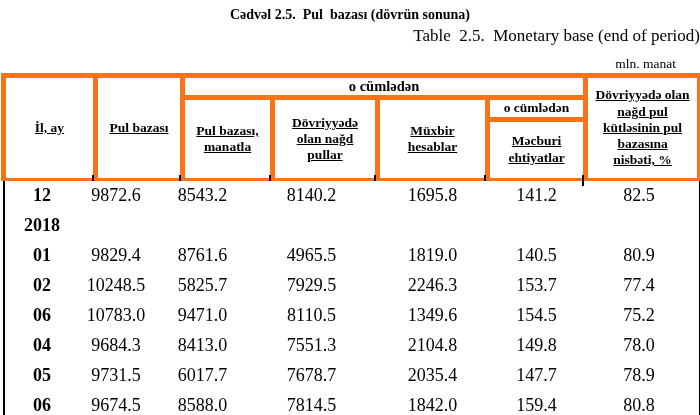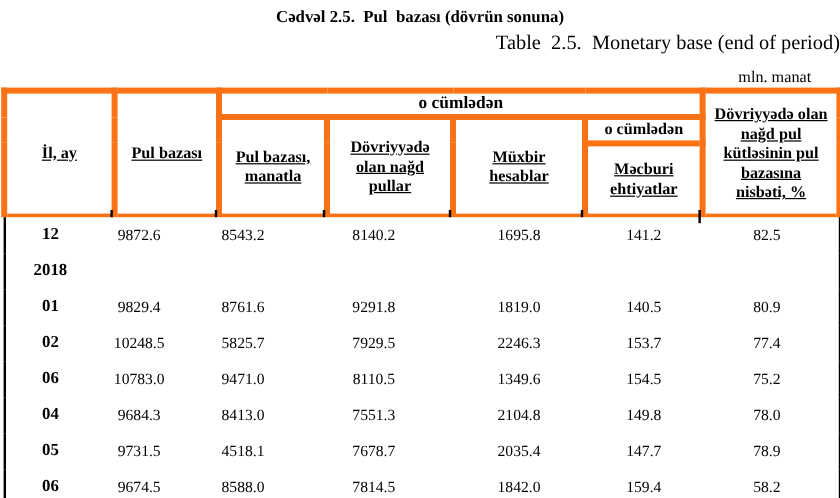--- a/index.html
+++ b/index.html
@@ -54,27 +54,27 @@
     padding: 0 1px;
     white-space: pre-line;
   }
   th.hb { border-bottom-width: 3px; text-decoration: underline; }
   th.inc { font-size: 14.5px; }
   thead tr.r1 { height: 19px; }
   thead tr.r2 { height: 20px; }
   thead tr.r3 { height: 60px; }
   tbody td {
     border: none;
-    font-size: 13px;
+    font-size: 18px;
     text-align: center;
     vertical-align: middle;
     height: 30px;
     padding: 0;
   }
-  td.month { font-weight: bold; font-size: 14px; text-decoration: underline; }
+  td.month { font-weight: bold; font-size: 18px; text-decoration: underline; }
   td span { position: relative; display: inline-block; }
   .shm { left: -8px; }
   .sh0 { left: -23px; }
   .sh1 { left: -25px; }
   .sh2 { left: -25px; margin-left: 23px; }
   .sh5 { left: -3px; text-align: right; }
   .stub {
     position: absolute;
     width: 2px; height: 6px;
     background: #000;
@@ -142,21 +142,21 @@
         <td><span class="sh1"></span></td>
         <td><span class="sh2"></span></td>
         <td><span></span></td>
         <td><span></span></td>
         <td><span class="sh5"></span></td>
       </tr>
       <tr>
         <td class="month"><span class="shm">01</span></td>
         <td><span class="sh0">9829.4</span></td>
         <td><span class="sh1">8761.6</span></td>
-        <td><span class="sh2">9291.8</span></td>
+        <td><span class="sh2">4965.5</span></td>
         <td><span>1819.0</span></td>
         <td><span>140.5</span></td>
         <td><span class="sh5">80.9</span></td>
       </tr>
       <tr>
         <td class="month"><span class="shm">02</span></td>
         <td><span class="sh0">10248.5</span></td>
         <td><span class="sh1">5825.7</span></td>
         <td><span class="sh2">7929.5</span></td>
         <td><span>2246.3</span></td>
@@ -177,34 +177,34 @@
         <td><span class="sh0">9684.3</span></td>
         <td><span class="sh1">8413.0</span></td>
         <td><span class="sh2">7551.3</span></td>
         <td><span>2104.8</span></td>
         <td><span>149.8</span></td>
         <td><span class="sh5">78.0</span></td>
       </tr>
       <tr>
         <td class="month"><span class="shm">05</span></td>
         <td><span class="sh0">9731.5</span></td>
-        <td><span class="sh1">4518.1</span></td>
+        <td><span class="sh1">6017.7</span></td>
         <td><span class="sh2">7678.7</span></td>
         <td><span>2035.4</span></td>
         <td><span>147.7</span></td>
         <td><span class="sh5">78.9</span></td>
       </tr>
       <tr>
         <td class="month"><span class="shm">06</span></td>
         <td><span class="sh0">9674.5</span></td>
         <td><span class="sh1">8588.0</span></td>
         <td><span class="sh2">7814.5</span></td>
         <td><span>1842.0</span></td>
         <td><span>159.4</span></td>
-        <td><span class="sh5">58.2</span></td>
+        <td><span class="sh5">80.8</span></td>
       </tr>
     </tbody>
   </table>
 
   <div class="stub" style="left:91px"></div>
   <div class="stub" style="left:178px"></div>
   <div class="stub" style="left:268px"></div>
   <div class="stub" style="left:373px"></div>
   <div class="stub" style="left:483px"></div>
   <div class="stub tall" style="left:581px"></div>

